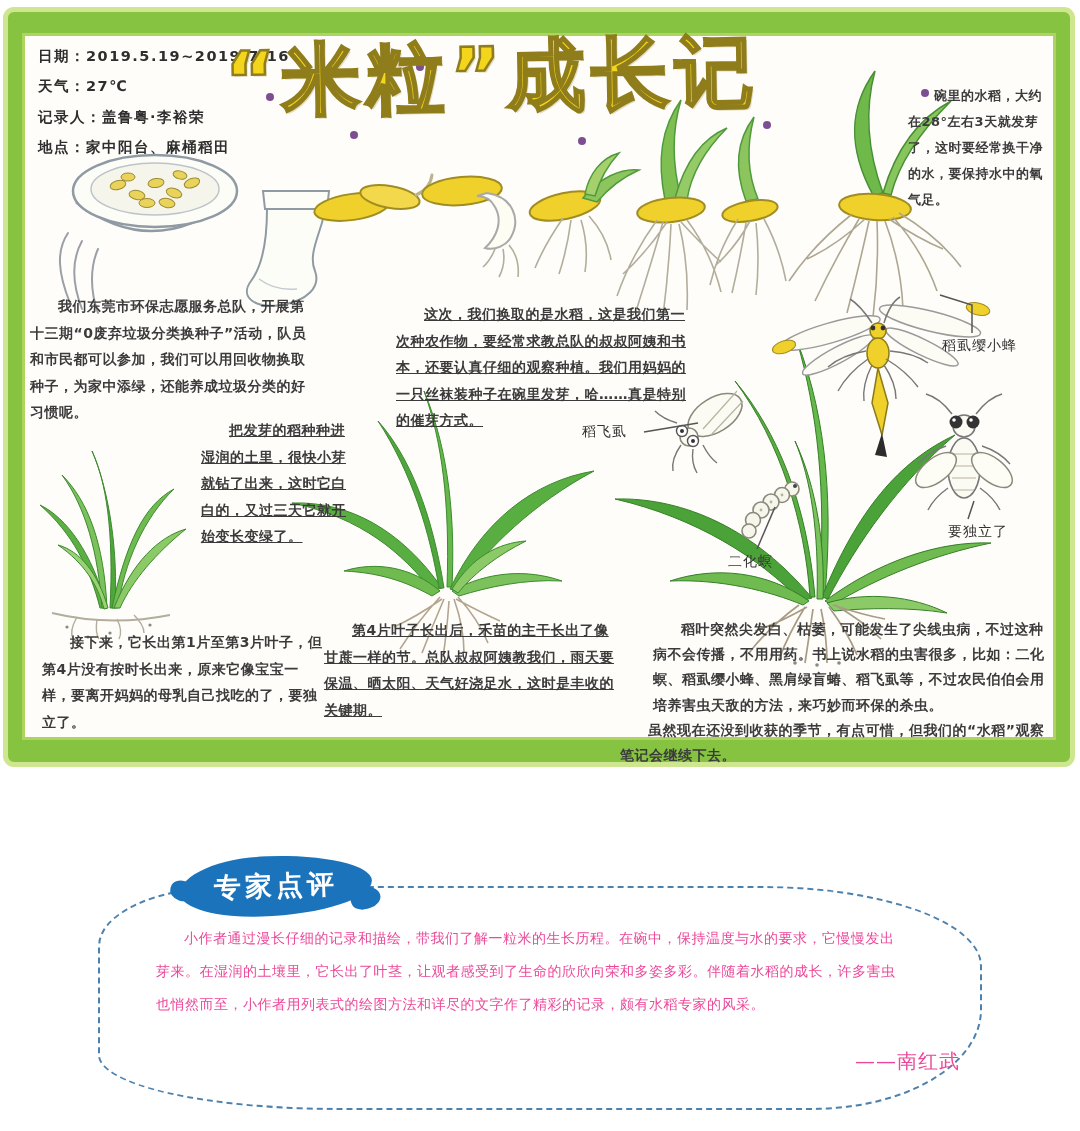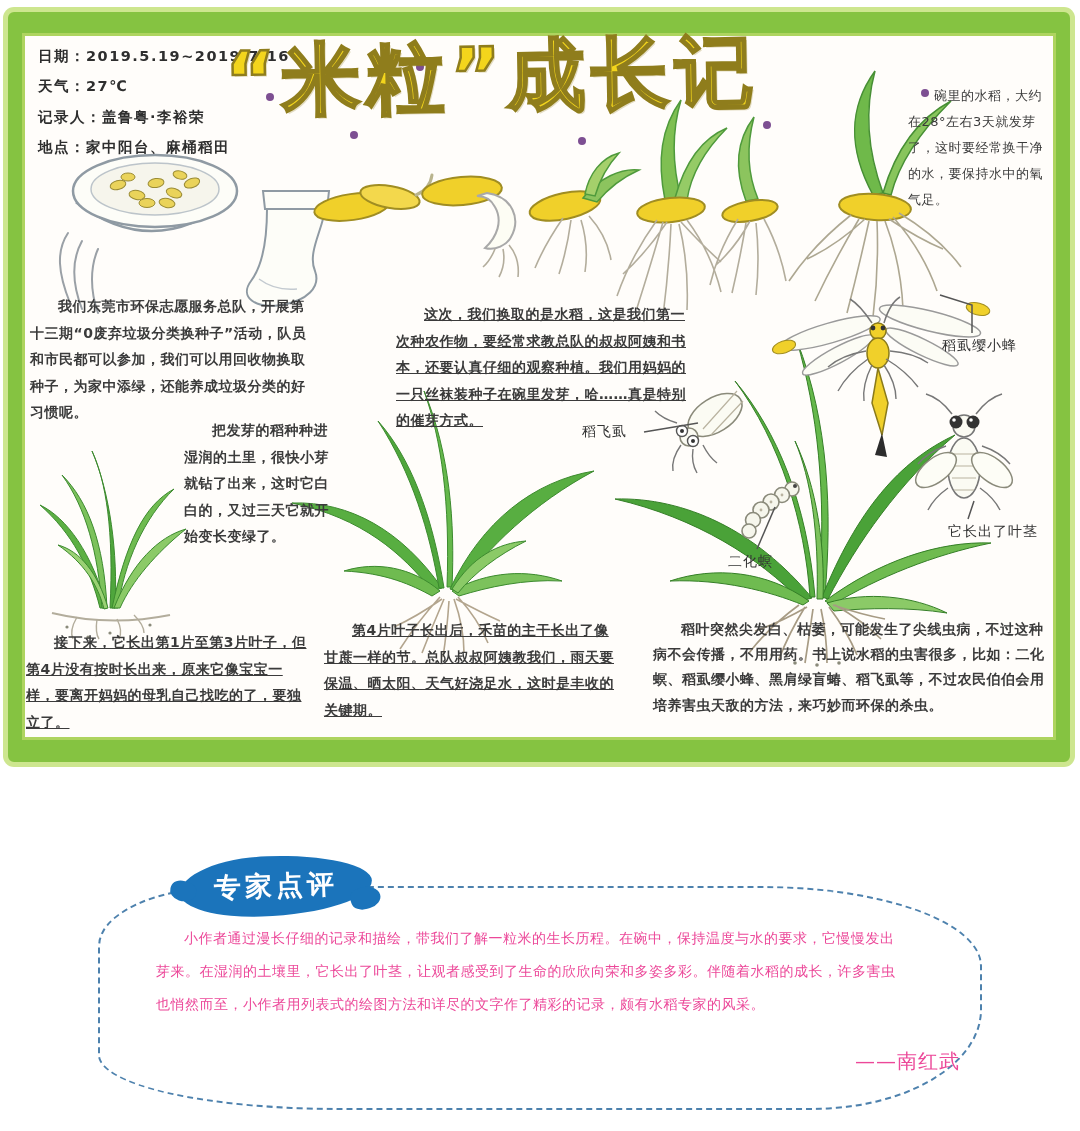--- a/index.html
+++ b/index.html
@@ -15,21 +15,21 @@
   
   .info{position:absolute;left:16px;top:8px;color:#2e2e2e;}
   .info div{font-size:14.5px;line-height:2.1;letter-spacing:1.5px;font-weight:bold;}
   .title{position:absolute;left:140px;top:-8px;width:660px;text-align:center;
          font-size:78px;font-weight:bold;color:#f3d51c;letter-spacing:6px;
          -webkit-text-stroke:2.5px #8f7d1c;text-shadow:2px 2px 0 rgba(143,125,28,.25);
          transform:rotate(-1deg);white-space:nowrap;}
   .para{position:absolute;color:#3b3b3b;font-size:14px;line-height:1.9;
         letter-spacing:0.5px;text-indent:2em;font-weight:bold;}
   .note{position:absolute;right:10px;top:50px;width:138px;color:#3b3b3b;
-        font-size:13px;line-height:2.0;letter-spacing:0.5px;text-indent:2em;font-weight:normal;}
+        font-size:13px;line-height:2.0;letter-spacing:0.5px;text-indent:2em;font-weight:bold;}
   .plabel{position:absolute;font-size:14px;color:#333;font-weight:normal;letter-spacing:1px;}
   
   .badge{position:absolute;left:180px;top:856px;width:192px;height:60px;background:#1b74bb;
          border-radius:46% 54% 58% 42% / 58% 46% 54% 42%;color:#fff;font-size:27px;
          font-weight:bold;display:flex;align-items:center;justify-content:center;
          letter-spacing:4px;transform:rotate(-2deg);z-index:3;}
   .badge::before{content:"";position:absolute;left:-10px;top:22px;width:26px;height:20px;
          background:#1b74bb;border-radius:50% 40% 60% 50%;transform:rotate(20deg);}
   .badge::after{content:"";position:absolute;right:-8px;bottom:4px;width:30px;height:22px;
          background:#1b74bb;border-radius:40% 60% 50% 50%;transform:rotate(-15deg);}
@@ -244,30 +244,31 @@
     <div>记录人：盖鲁粤·李裕荣</div>
     <div>地点：家中阳台、麻桶稻田</div>
   </div>
 
   <div class="title">“米粒”成长记</div>
 
   <div class="note">碗里的水稻，大约在28°左右3天就发芽了，这时要经常换干净的水，要保持水中的氧气足。</div>
 
   <div class="para" style="left:8px;top:260px;width:284px;">我们东莞市环保志愿服务总队，开展第十三期“0废弃垃圾分类换种子”活动，队员和市民都可以参加，我们可以用回收物换取种子，为家中添绿，还能养成垃圾分类的好习惯呢。</div>
   <div class="para" style="left:374px;top:268px;width:298px;text-decoration:underline;">这次，我们换取的是水稻，这是我们第一次种农作物，要经常求教总队的叔叔阿姨和书本，还要认真仔细的观察种植。我们用妈妈的一只丝袜装种子在碗里发芽，哈……真是特别的催芽方式。</div>
-  <div class="para" style="left:162px;top:384px;width:154px;">把发芽的稻种种进湿润的土里，很快小芽就钻了出来，这时它白白的，又过三天它就开始变长变绿了。</div>
-  <div class="para" style="left:4px;top:596px;width:284px;text-decoration:underline;">接下来，它长出第1片至第3片叶子，但第4片没有按时长出来，原来它像宝宝一样，要离开妈妈的母乳自己找吃的了，要独立了。</div>
+  <div class="para" style="left:179px;top:384px;width:154px;text-decoration:underline;">把发芽的稻种种进湿润的土里，很快小芽就钻了出来，这时它白白的，又过三天它就开始变长变绿了。</div>
+  <div class="para" style="left:20px;top:596px;width:284px;">接下来，它长出第1片至第3片叶子，但第4片没有按时长出来，原来它像宝宝一样，要离开妈妈的母乳自己找吃的了，要独立了。</div>
   <div class="para" style="left:302px;top:584px;width:294px;text-decoration:underline;">第4片叶子长出后，禾苗的主干长出了像甘蔗一样的节。总队叔叔阿姨教我们，雨天要保温、晒太阳、天气好浇足水，这时是丰收的关键期。</div>
   <div class="para" style="left:598px;top:584px;width:428px;line-height:1.8;">
     <div style="text-indent:2em;margin-left:33px;">稻叶突然尖发白、枯萎，可能发生了尖线虫病，不过这种病不会传播，不用用药。书上说水稻的虫害很多，比如：二化螟、稻虱缨小蜂、黑肩绿盲蝽、稻飞虱等，不过农民伯伯会用培养害虫天敌的方法，来巧妙而环保的杀虫。</div>
+    <div style="text-indent:2em;">虽然现在还没到收获的季节，有点可惜，但我们的“水稻”观察笔记会继续下去。</div>
   </div>
 
   <div class="plabel" style="left:560px;top:390px;">稻飞虱</div>
   <div class="plabel" style="left:920px;top:304px;">稻虱缨小蜂</div>
-  <div class="plabel" style="left:926px;top:490px;">它长出了叶茎</div>
+  <div class="plabel" style="left:926px;top:490px;">要独立了</div>
   <div class="plabel" style="left:706px;top:520px;">二化螟</div>
  </div>
 </div>
 
 <div class="badge">专家点评</div>
 <div class="blob"></div>
 <div class="review">小作者通过漫长仔细的记录和描绘，带我们了解一粒米的生长历程。在碗中，保持温度与水的要求，它慢慢发出芽来。在湿润的土壤里，它长出了叶茎，让观者感受到了生命的欣欣向荣和多姿多彩。伴随着水稻的成长，许多害虫也悄然而至，小作者用列表式的绘图方法和详尽的文字作了精彩的记录，颇有水稻专家的风采。</div>
 <div class="signature">——南红武</div>
 
 </body></html>

